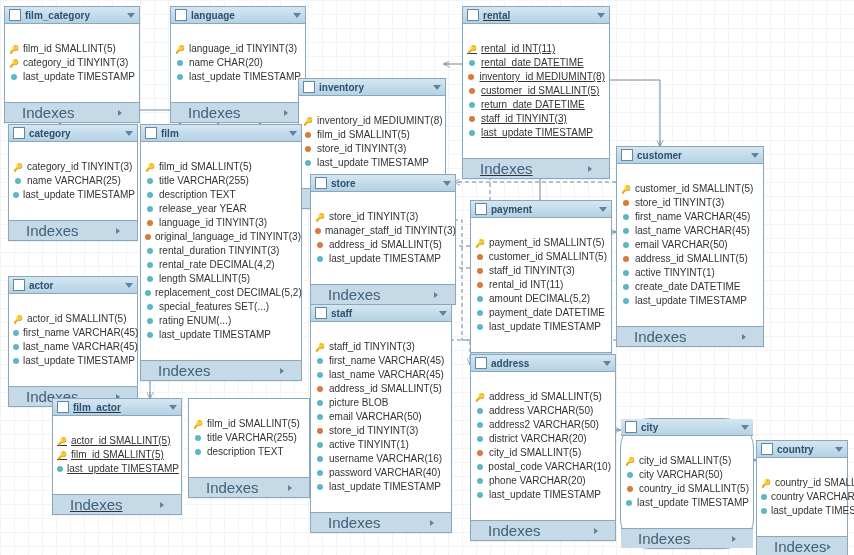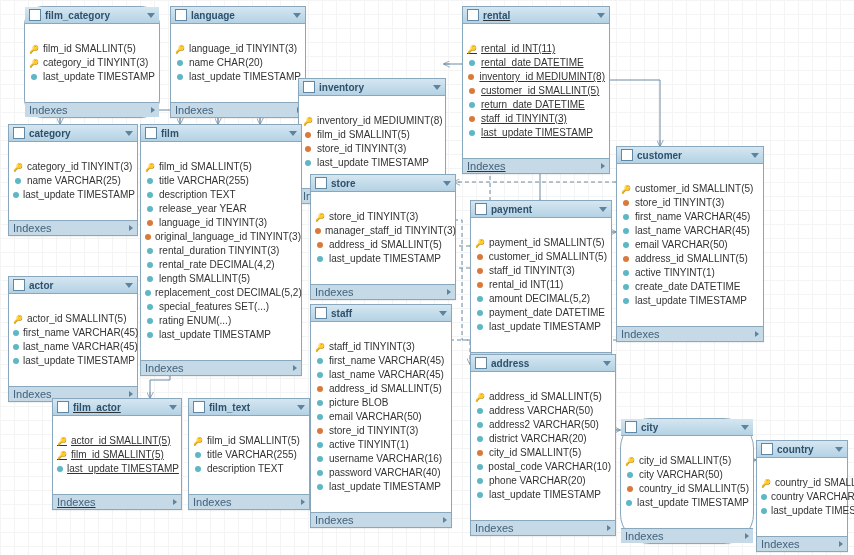--- a/index.html
+++ b/index.html
@@ -48,21 +48,21 @@
     display:flex;align-items:center;gap:4px;padding:1px 4px;line-height:12px;white-space:nowrap;
   }
   .ico{width:10px;height:10px;display:flex;align-items:center;justify-content:center;font-size:9px;line-height:9px}
   .ico.pk{color:#d6a400}
   .ico.pk::before{content:"\1F511";font-size:8px}
   .ico.fk{}
   .ico.fk::before{content:"";display:block;width:6px;height:6px;border-radius:50%;background:#d97a3c}
   .ico.attr::before{content:"";display:block;width:6px;height:6px;border-radius:50%;background:#5eb7c4}
   .indexes{
     background:#c6d9e6;border-top:1px solid #8aa8bd;color:#40627c;
-    padding:1px 4px;display:flex;align-items:center;font-size:11px
+    padding:1px 17px;display:flex;align-items:center;font-size:15px
   }
   .indexes .tri{
     margin-left:auto;width:0;height:0;
     border-top:3px solid transparent;border-bottom:3px solid transparent;border-left:4px solid #5c83a0
   }
 </style>
 </head>
 <body>
 
 <div id="canvas">
@@ -91,21 +91,21 @@
         <path d="M 454 220 L 462 220 L 462 340 L 500 340 L 500 354" fill="none" stroke="#6a8aa3" stroke-width="1" stroke-dasharray="4 3" marker-start="url(#one)" marker-end="url(#crow)"></path>
         <path d="M 616 182 L 454 182" fill="none" stroke="#6a8aa3" stroke-width="1" stroke-dasharray="4 3" marker-start="url(#one)" marker-end="url(#crow)"></path>
         <path d="M 700 304 L 700 340 L 560 340 L 560 354" fill="none" stroke="#6a8aa3" stroke-width="1" stroke-dasharray="4 3" marker-start="url(#one)" marker-end="url(#crow)"></path>
         <path d="M 450 340 L 470 340 L 470 364" fill="none" stroke="#6a8aa3" stroke-width="1" stroke-dasharray="4 3" marker-start="url(#one)" marker-end="url(#crow)"></path>
         <path d="M 70 366 L 70 398" fill="none" stroke="#6a8aa3" stroke-width="1" marker-start="url(#one)" marker-end="url(#crow)"></path>
         <path d="M 170 336 L 170 380 L 150 380 L 150 398" fill="none" stroke="#6a8aa3" stroke-width="1" marker-start="url(#one)" marker-end="url(#crow)"></path>
         <path d="M 614 430 L 620 430" fill="none" stroke="#6a8aa3" stroke-width="1" marker-start="url(#one)" marker-end="url(#crow)"></path>
         <path d="M 752 460 L 756 460" fill="none" stroke="#6a8aa3" stroke-width="1" marker-start="url(#one)" marker-end="url(#crow)"></path>
       </g>
   </svg>
-<div class="table" style="left: 24px; top: 6px; width: 134px; border-radius: 19px;">
+<div class="table" style="left: 4px; top: 6px; width: 134px;">
       <div class="table-header">
         <span class="tico"></span>
         <span>film_category</span>
         <span class="tri"></span>
       </div>
       <div class="cols">
         <div class="col">
           <span class="ico pk"></span>
           <span>film_id SMALLINT(5)</span>
         </div>
@@ -577,25 +577,20 @@
           <span class="ico attr"></span>
           <span>last_update TIMESTAMP</span>
         </div>
       </div>
       <div class="indexes">
         <span>Indexes</span>
         <span class="tri"></span>
       </div>
     </div>
     <div class="table" style="left: 188px; top: 398px; width: 120px;">
-      <div class="table-header">
-        <span class="tico"></span>
-        <span>film_text</span>
-        <span class="tri"></span>
-      </div>
       <div class="cols">
         <div class="col">
           <span class="ico pk"></span>
           <span>film_id SMALLINT(5)</span>
         </div>
         <div class="col">
           <span class="ico attr"></span>
           <span>title VARCHAR(255)</span>
         </div>
         <div class="col">

